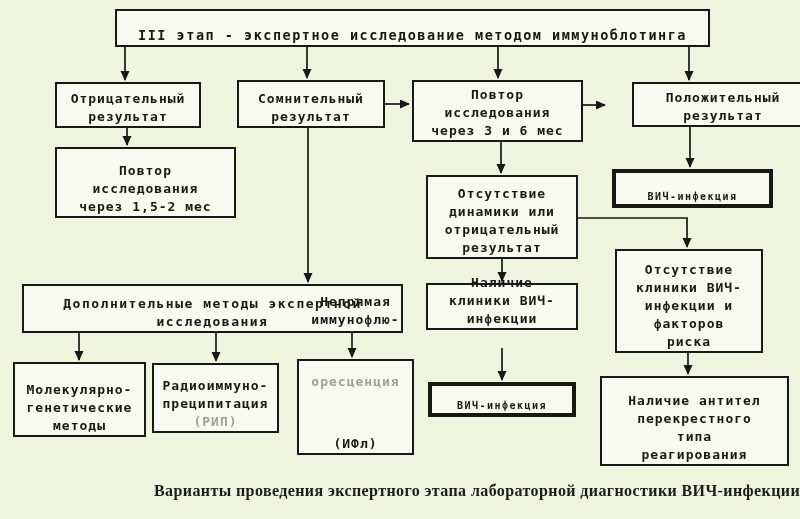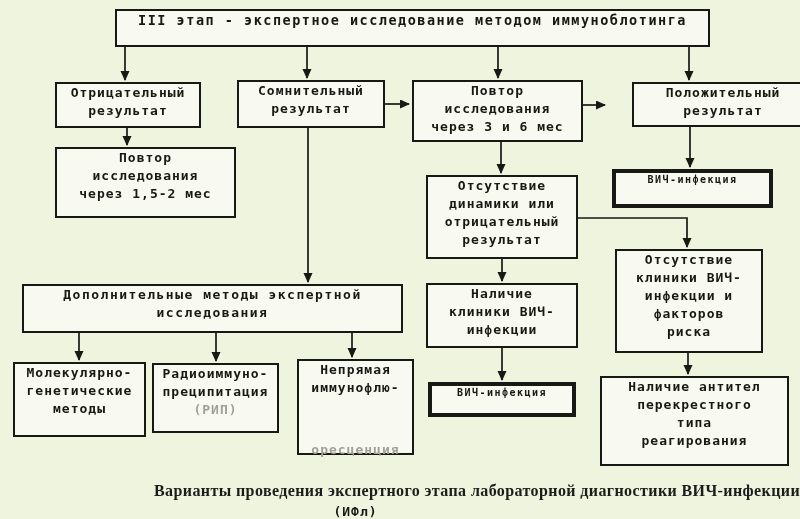--- a/index.html
+++ b/index.html
@@ -7,21 +7,21 @@
   .stage{
     position:relative;width:800px;height:519px;background:#eef4de;overflow:hidden;
     font-family:"DejaVu Sans Mono", monospace;
   }
   .connectors{position:absolute;left:0;top:0;width:800px;height:519px;}
   .connectors line,.connectors polyline{stroke:#181815;stroke-width:1.7;fill:none;}
   .connectors .arwhead{fill:#181815;}
   .box{
     position:absolute;box-sizing:border-box;
     background:#f8f9f0;border:2px solid #181815;
-    display:flex;flex-direction:column;align-items:center;justify-content:flex-start;
+    display:flex;flex-direction:column;align-items:center;justify-content:flex-end;
     text-align:center;font-weight:bold;color:#181815;
     font-size:13px;letter-spacing:1px;line-height:1.38;
   }
   .box .box-text{white-space:pre-line;}
   .box.thick{border-width:4px;font-size:10px;letter-spacing:1.5px;}
   .box.title-box{font-size:13.5px;letter-spacing:1.5px;}
   .box.wide-box{font-size:13px;letter-spacing:1.5px;}
   .faded{color:#a0a096;}
   .caption{
     position:absolute;left:55px;top:482px;width:745px;text-align:right;
@@ -94,21 +94,21 @@
     <span class="box-text">ВИЧ-инфекция</span>
   </div>
 
   <div class="box" style="left:426px;top:175px;width:152px;height:84px;">
     <span class="box-text">Отсутствие
 динамики или
 отрицательный
 результат</span>
   </div>
 
-  <div class="box" style="left:426px;top:283px;width:152px;height:65px;">
+  <div class="box" style="left:426px;top:283px;width:152px;height:47px;">
     <span class="box-text">Наличие
 клиники ВИЧ-
 инфекции</span>
   </div>
 
   <div class="box thick" style="left:428px;top:382px;width:148px;height:35px;">
     <span class="box-text">ВИЧ-инфекция</span>
   </div>
 
   <div class="box" style="left:615px;top:249px;width:148px;height:104px;">

